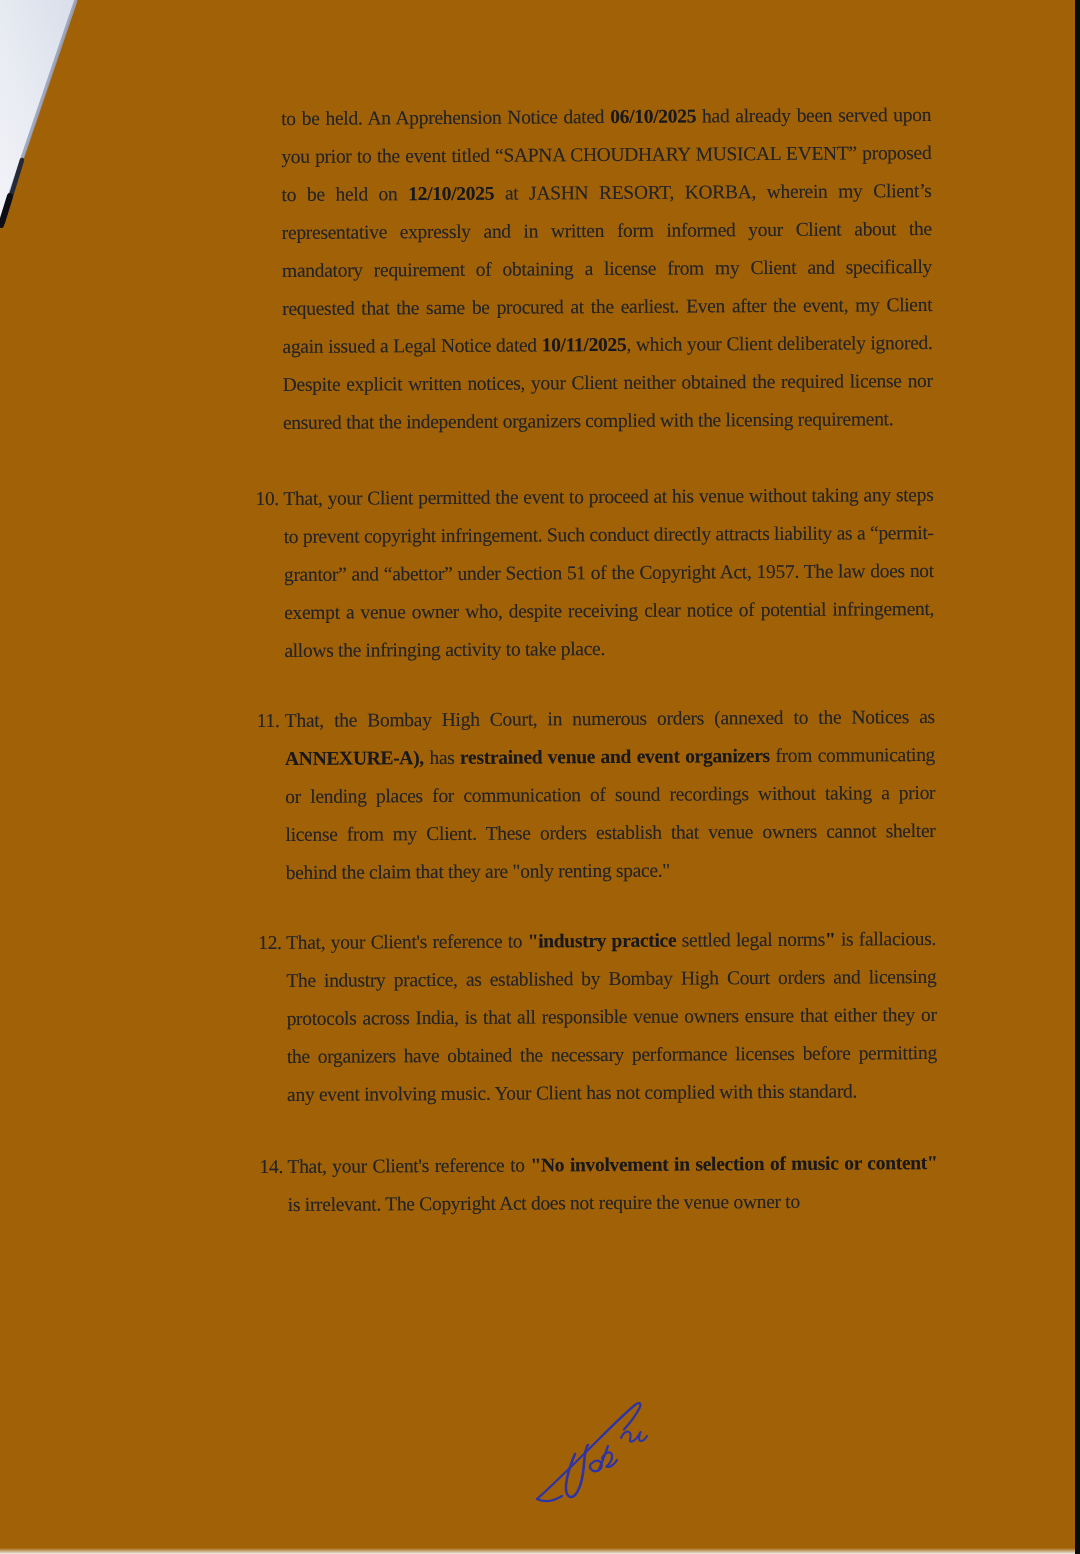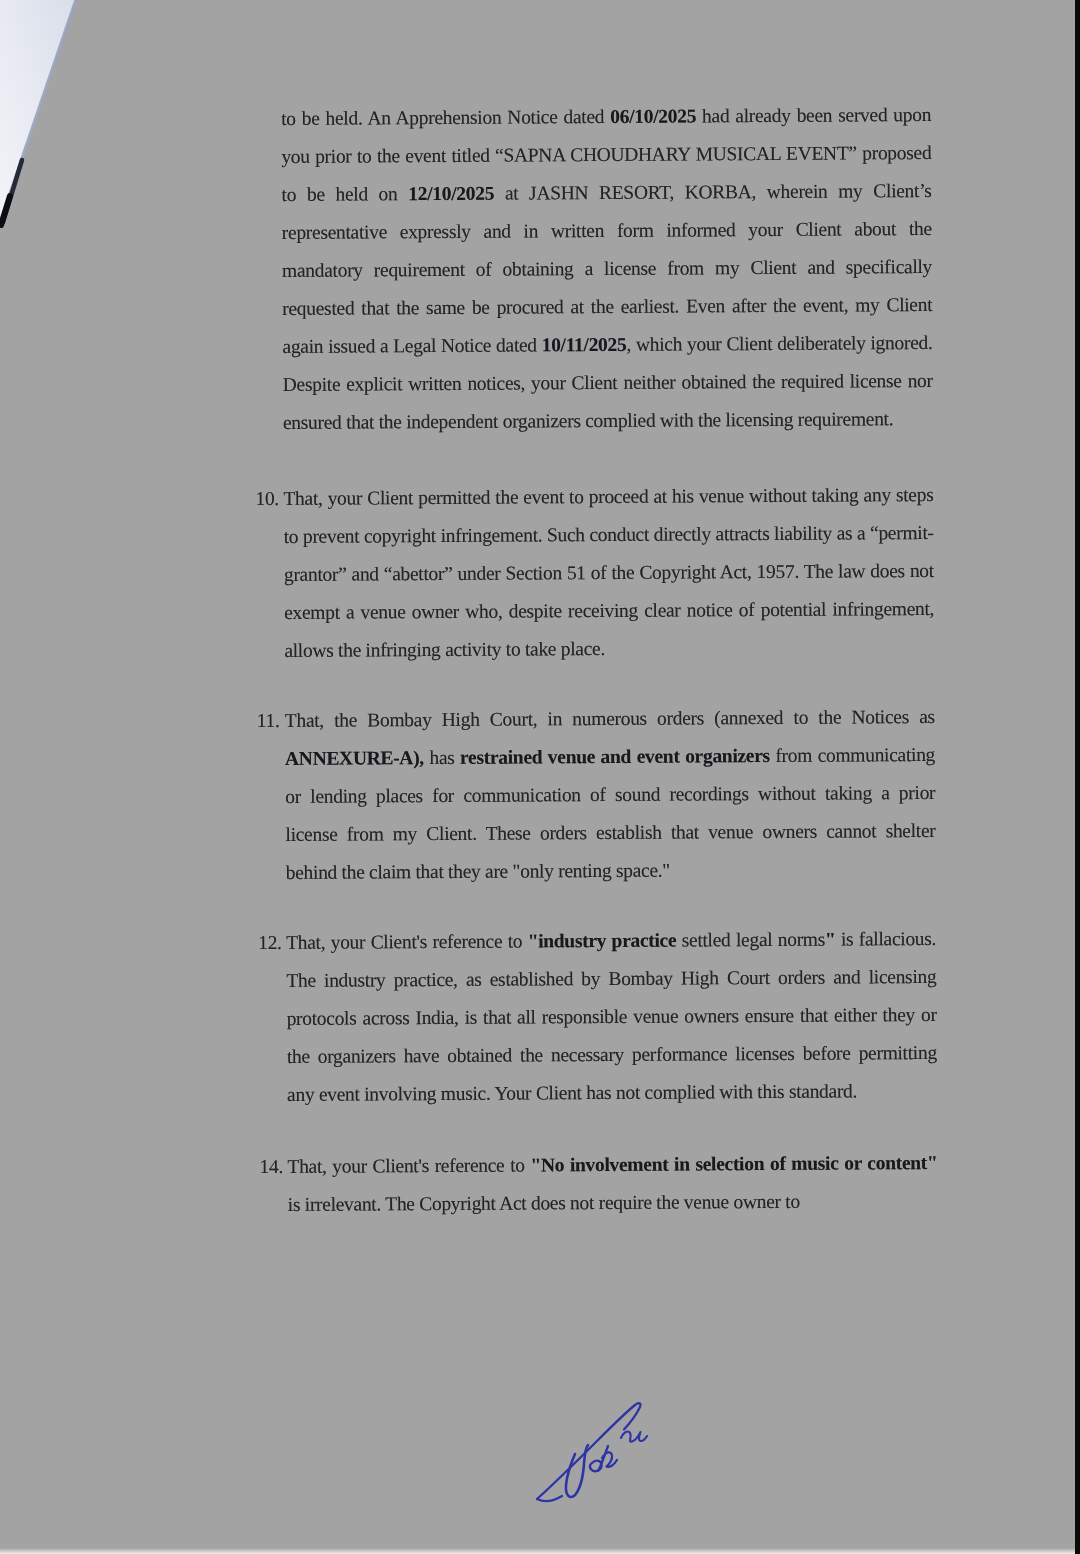--- a/index.html
+++ b/index.html
@@ -56,21 +56,21 @@
   .sig-stroke {
     fill:none;
     stroke:var(--sig-ink, #2e34a5);
     stroke-linecap:round;
     stroke-linejoin:round;
   }
 </style>
 </head>
 <body style="--sig-ink: #2e34a5;">
 
-<div class="page" style="background: #a3a3a3;">
+<div class="page" style="background: #a16207;">
 
   <svg class="corner-svg" width="130" height="250" viewBox="0 0 130 250" aria-hidden="true">
     <defs>
       <linearGradient id="cornerGrad" x1="1" y1="0" x2="0" y2="1">
         <stop offset="0" stop-color="#d9deea"></stop>
         <stop offset="0.55" stop-color="#e8ebf2"></stop>
         <stop offset="1" stop-color="#f3f4f8"></stop>
       </linearGradient>
     </defs>
     <polygon points="0,0 76,0 0,228" fill="url(#cornerGrad)"></polygon>

